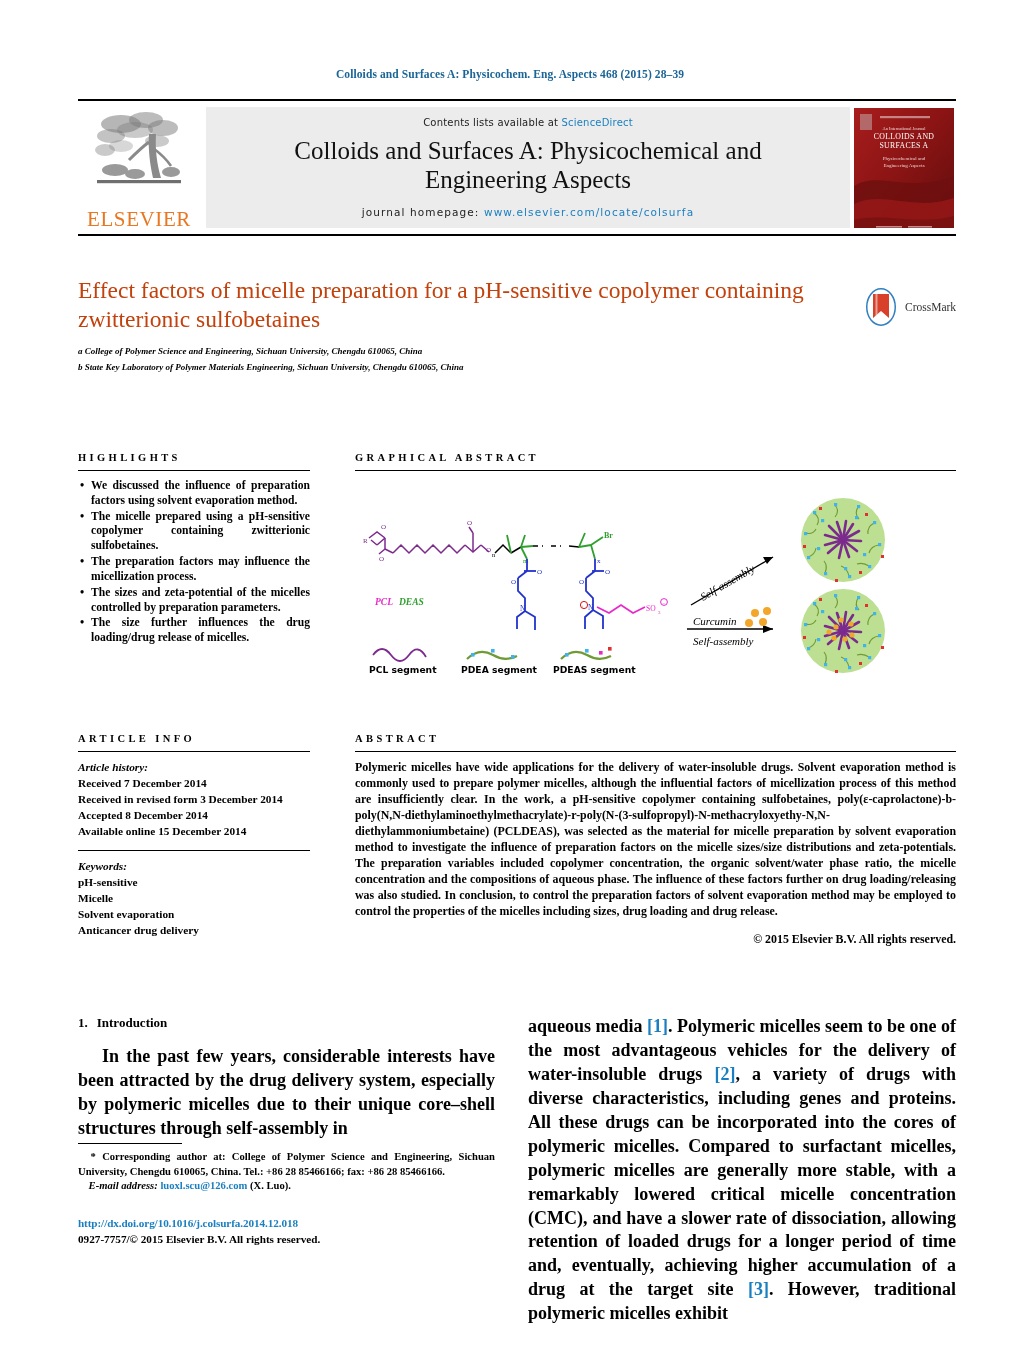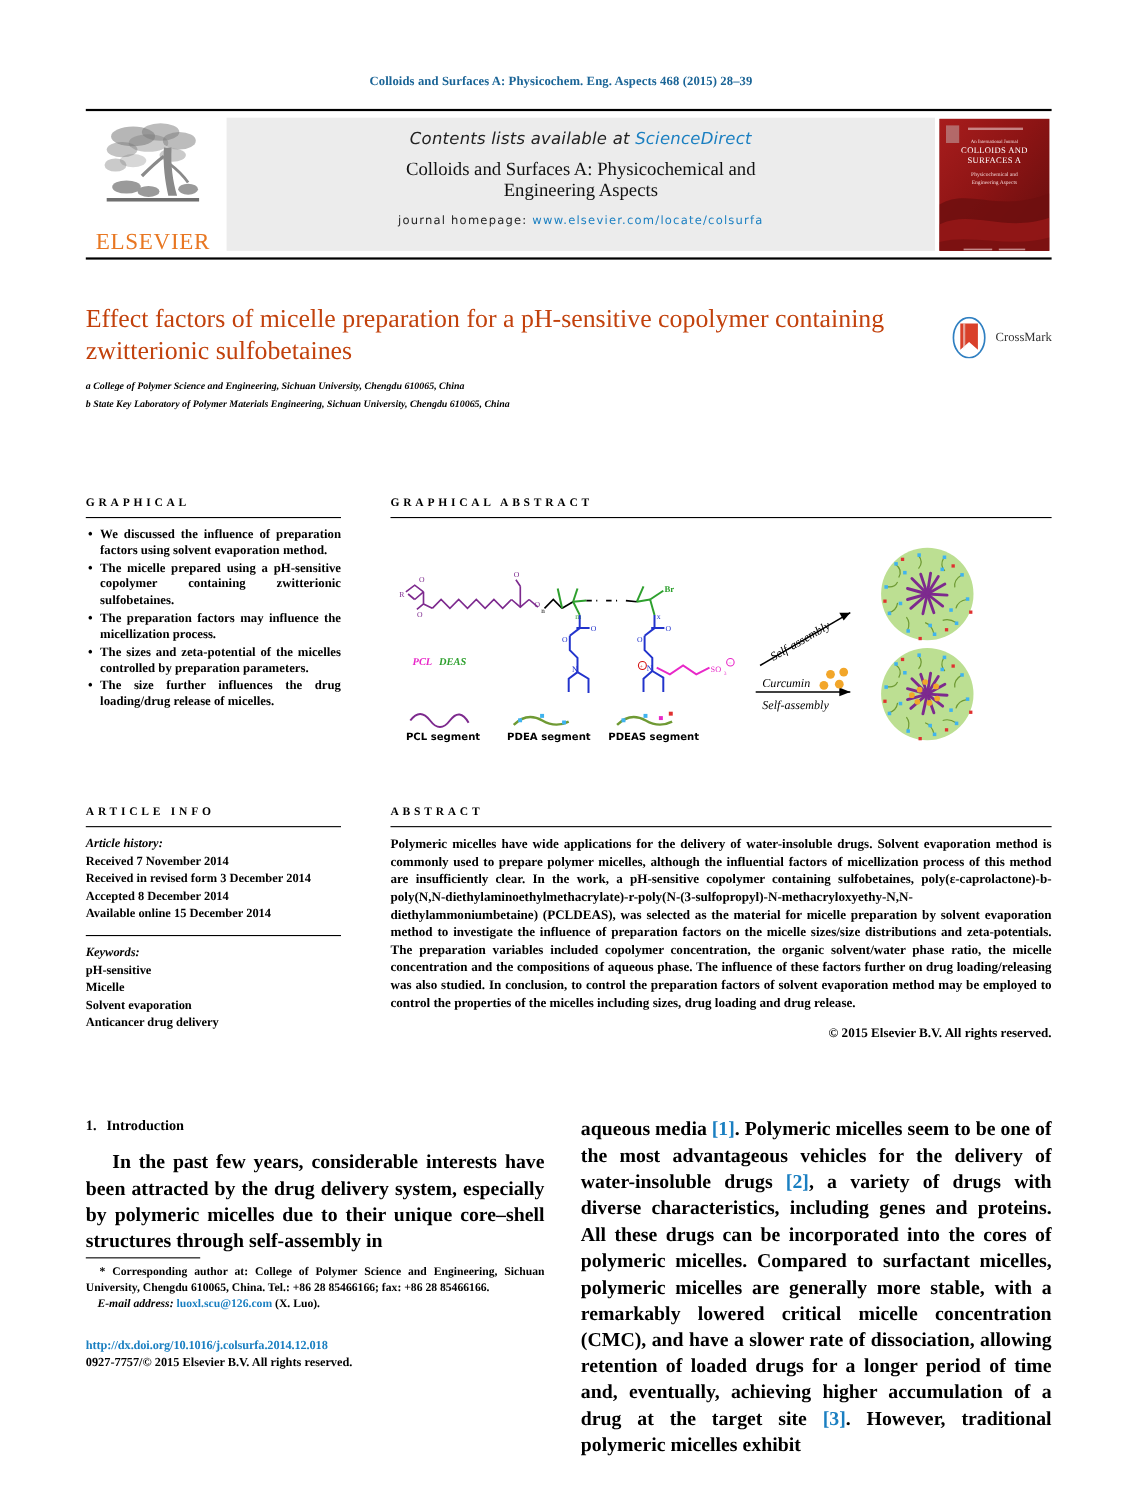--- a/index.html
+++ b/index.html
@@ -77,29 +77,28 @@
     margin: 3px 4px 6px 6px;
     display: flex;
     flex-direction: column;
     align-items: center;
     justify-content: flex-start;
     padding-top: 10px;
     box-sizing: border-box;
   }
   .contents-line {
     font-family: "DejaVu Sans", sans-serif;
-    font-size: 15px;
+    font-size: 10px;
     color: #222;
     letter-spacing: 0.2px;
-    font-style: italic;
   }
   .contents-line .sd { color: #1a7fc1; }
   .journal-title {
     font-family: "Liberation Serif", serif;
-    font-size: 17px;
+    font-size: 25px;
     text-align: center;
     line-height: 1.14;
     margin-top: 9px;
     color: #111;
   }
   .homepage-line {
     font-family: "DejaVu Sans", sans-serif;
     font-size: 10.5px;
     letter-spacing: 1.1px;
     margin-top: 12px;
@@ -414,21 +413,21 @@
     <svg width="38" height="38" viewBox="0 0 38 38">
       <ellipse cx="19" cy="19" rx="13.5" ry="17.5" fill="none" stroke="#2f7fc1" stroke-width="3"></ellipse>
       <ellipse cx="19" cy="19" rx="13.5" ry="17.5" fill="#ffffff"></ellipse>
       <path d="M11 6 L27 6 L27 30 L19 23 L11 30 Z" fill="#d9402a"></path>
       <path d="M13.5 6 L15.5 6 L15.5 28 L13.5 29.6 Z" fill="#f0f0f0" opacity=".55"></path>
     </svg>
     <span class="crossmark-label">CrossMark</span>
   </div>
 
   <div class="col-left">
-    <div class="sec-head">GRAPHICAL</div>
+    <div class="sec-head">HIGHLIGHTS</div>
     <div class="rule"></div>
     <ul class="highlights">
       <li>We discussed the influence of preparation factors using solvent evaporation method.</li>
       <li>The micelle prepared using a pH-sensitive copolymer containing zwitterionic sulfobetaines.</li>
       <li>The preparation factors may influence the micellization process.</li>
       <li>The sizes and zeta-potential of the micelles controlled by preparation parameters.</li>
       <li>The size further influences the drug loading/drug release of micelles.</li>
     </ul>
   </div>
 
@@ -668,21 +667,21 @@
 
       </svg>
     </div>
   </div>
 
   <div class="info-left">
     <div class="sec-head">ARTICLE INFO</div>
     <div class="rule"></div>
     <div class="hist">
       <div class="it">Article history:</div>
-      <div>Received 7 November 2014</div>
+      <div>Received 7 December 2014</div>
       <div>Received in revised form 3 December 2014</div>
       <div>Accepted 8 December 2014</div>
       <div>Available online 15 December 2014</div>
     </div>
     <div class="divider-gap"></div>
     <div class="kw">
       <div class="it">Keywords:</div>
       <div>pH-sensitive</div>
       <div>Micelle</div>
       <div>Solvent evaporation</div>

